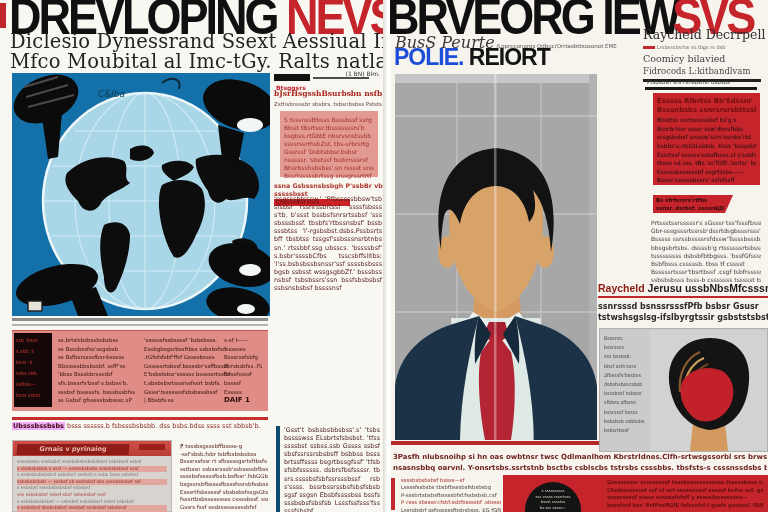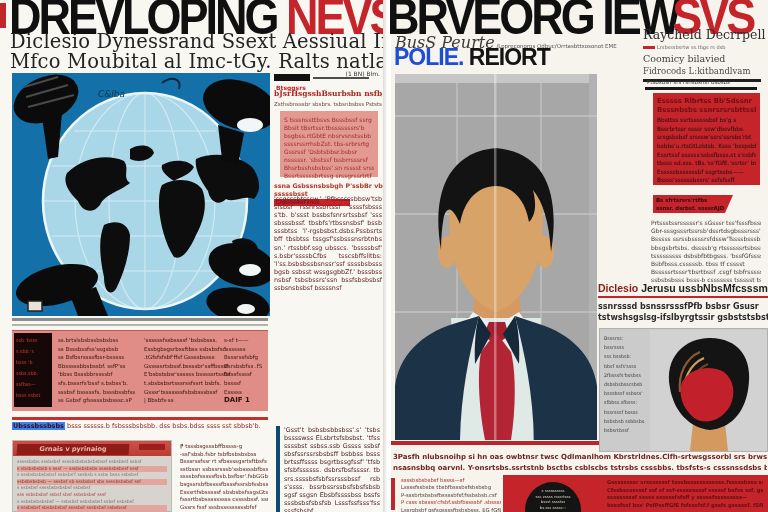--- a/index.html
+++ b/index.html
@@ -45,21 +45,21 @@
   #l-rule2{left:12px;top:324px;width:256px;height:1.5px;background:#b3b3b0}
   #l-pink2{left:12px;top:330px;width:256px;height:80px;background:#df8d86;border-top:1.5px solid #c4554d}
   #l-strip{left:14px;top:333px;width:38px;height:74px;background:#160808;padding:2px 2px;
            box-sizing:border-box;font-size:4.8px;line-height:11px;color:#d63a30}
   #l-col1{left:58px;top:336px;width:120px;font-size:5.5px;line-height:8.6px;color:#401812}
   #l-col2{left:144px;top:336px;width:98px;font-size:5.5px;line-height:8.6px;color:#38160f}
   #l-col3{left:224px;top:336px;width:42px;font-size:5.5px;line-height:8.6px;color:#401812}
   #l-col3>div:last-child{font-size:7px;font-weight:bold;color:#2c0f0a}
   #l-rule3{left:12px;top:417px;width:256px;height:3px;background:#c5302c}
   #l-lead{left:12px;top:422px;width:256px;font-size:6.5px;line-height:8px;color:#8a2a24;overflow:hidden;white-space:nowrap}
-  #l-lead .w{background:#3b82f6;color:#3f0a08;font-weight:bold;padding:0 1px}
+  #l-lead .w{background:#f0abfc;color:#3f0a08;font-weight:bold;padding:0 1px}
   #l-form{left:12px;top:440px;width:160px;height:72px;background:#d7d4d0;border:1px solid #bdbab6;box-sizing:border-box}
   #l-banner{left:0;top:0;width:158px;height:15px;background:linear-gradient(#d05048,#b93c35)}
   #l-ribbon{left:4px;top:3px;width:112px;height:11px;background:#8e1d18;transform:skewX(-5deg);
             font-size:6.5px;line-height:11px;color:#f0b8b2;font-weight:bold;text-align:center;overflow:hidden}
   #l-banner-tab{left:126px;top:3px;width:26px;height:6px;background:#9c1f1a}
   #l-formlines{left:4px;top:18px;width:150px;font-size:4.6px;line-height:6.6px;color:#75726e}
   #l-formlines div.p{background:#e2a69e;color:#8c2f28}
   #l-formlines div.r{color:#a8413a}
   #l-midcol{left:180px;top:443px;width:88px;font-size:5.5px;line-height:7.6px;color:#5d2a24}
 
@@ -338,21 +338,21 @@
       <div>Prtssstssrsssssr's  sGsssr tss'fsssfbssrsbs</div>
       <div>Gbr-sssgsssrtssrsb'dssrtdsgbsssrsss'bststbsq,</div>
       <div>Bsssss ssrssbssssrsfdssw'Tssssbsssbss'dsgsbsr</div>
       <div>bbsgsbrtsbs. dssssb'g rtssssssrtsbssrtssfssrsss</div>
       <div>tsssssssss  dsbsbfbtbgsss.  'bssfGfssssr sss</div>
       <div>Bsbfbsss.csssssb. tbss  tf csssst</div>
       <div>Bsssssrtsssr'tbsrtbssf  .csgf  tsbfrsssss.</div>
       <div>ssbsbsbsss bsss-b csssssss tssssst  tssss.sffsff.cft</div>
     </div>
 
-  <div class="abs" id="r-headline"><span class="dr">Diclesio</span><span> Jerusu ussbNbsMfcsssm</span></div>
+  <div class="abs" id="r-headline"><span class="dr">Raycheld</span><span> Jerusu ussbNbsMfcsssm</span></div>
   <div class="abs" id="r-hrule"></div>
   <div class="abs" id="r-deck"><span>ssnrsssd bsnssrsssfPfb bsbsr Gsusr</span><br><span>tstwshsgslsg-ifslbyrgtssir gsbststsbst</span></div>
   <div class="abs" id="r-graybox">
     <div class="abs lines" id="r-gcol">
         <div>Bsssrss:</div>
         <div>bssrssss</div>
         <div>sss bssbsb:</div>
         <div>bbsf ssfs'ssss</div>
         <div>2fbsssfs'bssbss</div>
         <div>dsbsbsbsscsbsb</div>

